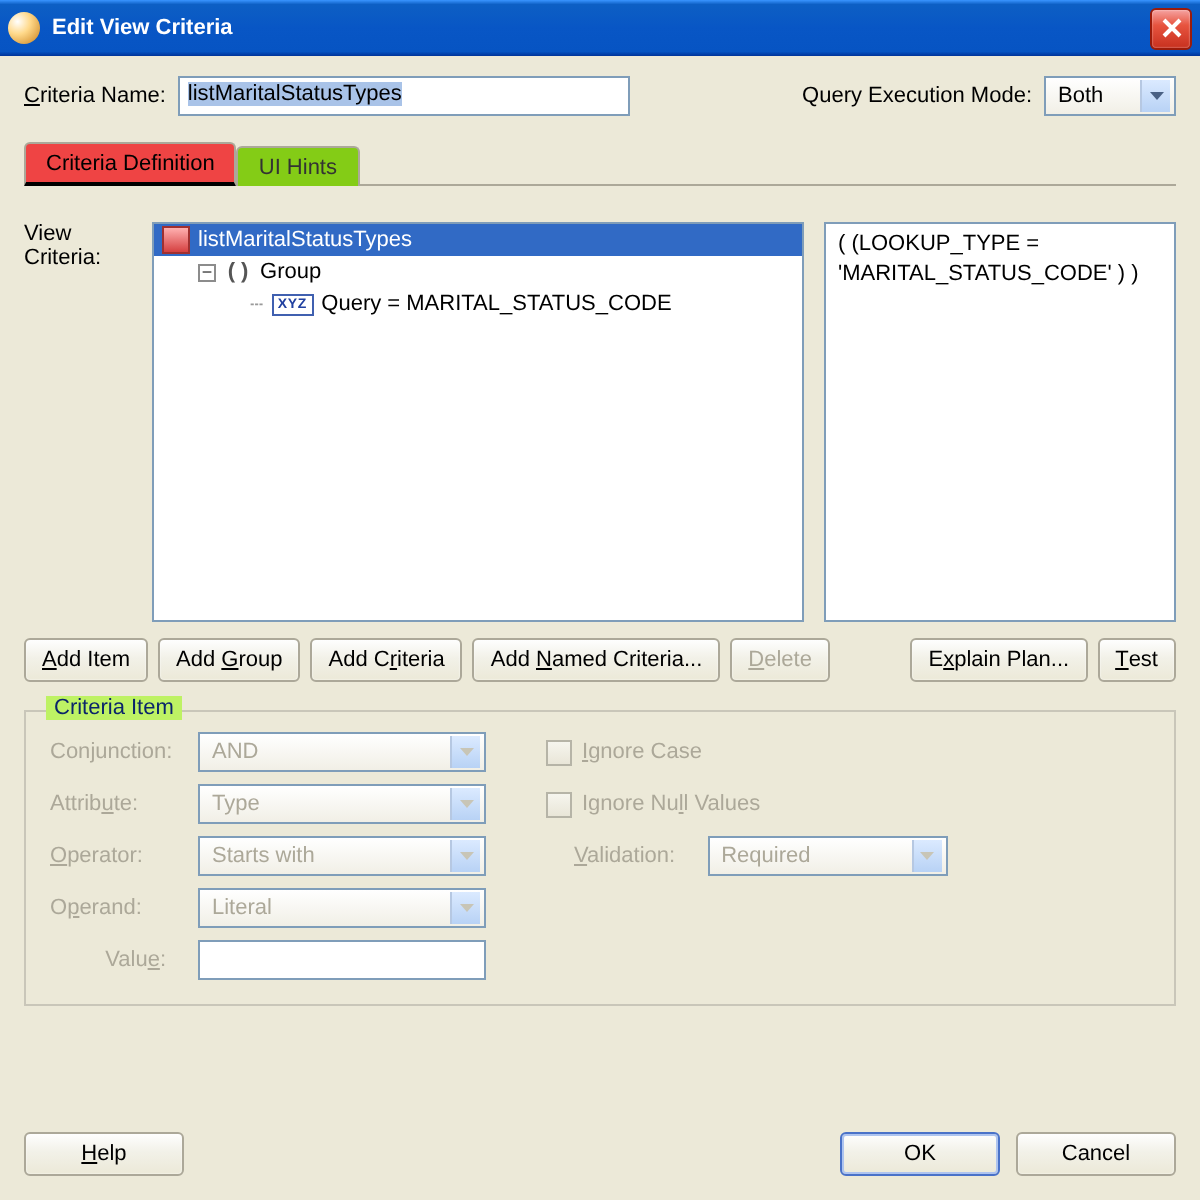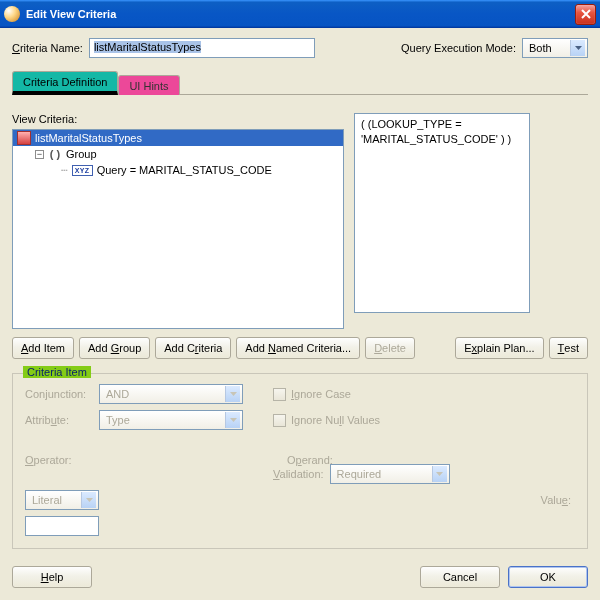--- a/index.html
+++ b/index.html
@@ -16,25 +16,25 @@
 .lbl { color: #000; }
 .textfield { background: #fff; border: 1px solid #7f9db9; height: 20px; padding: 2px 4px; font-size: 11px; }
 .textfield.sel { background: #fff; }
 .textfield.sel span { background: #a9c3e8; }
 .select { background: linear-gradient(#fff,#f1efe6); border: 1px solid #7f9db9; height: 20px; display: flex; align-items: center; padding: 0 2px 0 6px; cursor: pointer; }
 .select .arrow { margin-left: auto; width: 15px; height: 16px; background: linear-gradient(#dbeaff,#b8d2f5); border-left: 1px solid #b6c8e2; display:flex; align-items:center; justify-content:center; }
 .select .arrow svg { width: 7px; height: 4px; }
 
 .tabs { display: flex; align-items: flex-end; border-bottom: 1px solid #aca899; margin-bottom: 18px; position: relative; }
 .tab { padding: 4px 10px 3px 10px; border: 1px solid #aca899; border-bottom: none; background: #ece9d8; cursor: pointer; position: relative; top: 1px; border-radius: 3px 3px 0 0; margin-right: 0; }
-.tab.inactive { background: #ec4899; color:#333; }
-.tab.active { background: #14b8a6; border-bottom: 4px solid #000000; }
+.tab.inactive { background: #84cc16; color:#333; }
+.tab.active { background: #ef4444; border-bottom: 2px solid #000000; }
 
 .panels { display: flex; gap: 10px; }
-.panel-col { display: flex; flex-direction: column; }
+.panel-col { display: flex; flex-direction: row; }
 .panel-label { margin-bottom: 4px; }
 .treebox, .wherebox { border: 1px solid #7f9db9; background: #fff; padding: 0; overflow: hidden; }
 .treebox { width: 332px; height: 200px; }
 .wherebox { width: 176px; height: 200px; padding: 3px 6px; line-height: 1.35; }
 
 .tree-root { background:#316ac5; color:#fff; height:16px; display:flex; align-items:center; padding:0 4px; gap:4px; }
 .tree-root .ticon { width:14px; height:14px; background: linear-gradient(#ffb0b0,#d54040); border:1px solid #a03030; }
 .tree-row { display:flex; align-items:center; height:16px; padding:0 4px; gap:4px; }
 .pm { width:9px; height:9px; border:1px solid #8c8c8c; display:flex; align-items:center; justify-content:center; font-size:9px; line-height:1; background:#fff; color:#333;}
 .paren { display:inline-block; width:14px; text-align:center; font-weight:bold; color:#555; }
@@ -42,21 +42,21 @@
 .indent1 { padding-left: 22px; }
 .indent2 { padding-left: 48px; }
 .dash { color:#9a9a9a; }
 
 .btnrow { display:flex; gap:5px; margin-top:8px; align-items:center; }
 .btn { background: linear-gradient(#fefefe,#f2f1e8 45%, #ece9d8); border:1px solid #aca899; border-radius:3px; padding:3px 8px; cursor:pointer; height:22px; display:inline-flex; align-items:center; box-shadow: inset 0 0 1px #fff; }
 .btn.disabled { color:#aca899; cursor:default; }
 .underline-char { text-decoration: underline; }
 
 .fieldset { border:1px solid #c9c6b9; margin-top:14px; padding: 10px 12px 12px 12px; position:relative; }
-.fieldset .legend { position:absolute; top:-8px; left:10px; background:#84cc16; padding:0 4px; color:#0a246a; }
+.fieldset .legend { position:absolute; top:-8px; left:10px; background:#bef264; padding:0 4px; color:#0a246a; }
 .form-grid { display:grid; grid-template-columns: 74px 144px 30px 14px auto; row-gap:6px; align-items:center; }
 .form-grid .lbl { color:#aca899; }
 .form-grid .select, .form-grid .textfield { color:#aca899; }
 .chk { width:13px; height:13px; border:1px solid #b6b4a7; background:linear-gradient(#f6f5ee,#e9e6d8); display:inline-block; }
 .chklbl { color:#aca899; margin-left:4px; }
 .form-grid .rlabel { color:#aca899; }
 .form-grid .rselect .select { width:120px; }
 
 .bottom-row { position:absolute; bottom:12px; left:12px; right:12px; display:flex; gap:8px; }
 .bottom-row .btn.ok { width:80px; justify-content:center; }
@@ -159,23 +159,31 @@
             <svg viewBox="0 0 7 4">
               <path d="M0 0 L3.5 4 L7 0 Z" fill="#c8c5b6"></path>
             </svg>
           </span>
       </div>
       <span></span>
       <span class="chk"></span>
       <span class="chklbl">Ignore Nu<span class="underline-char">l</span>l Values</span>
 
       <span class="lbl"><span class="underline-char">O</span>perator:</span>
+      <div class="select">
+        <span>Starts with</span>
+        <span class="arrow">
+            <svg viewBox="0 0 7 4">
+              <path d="M0 0 L3.5 4 L7 0 Z" fill="#c8c5b6"></path>
+            </svg>
+          </span>
+      </div>
       <span></span>
       <span class="rlabel" style="grid-column: span 1;"></span>
-      <span style="display:flex; gap:6px; align-items:center;margin-top:28px;">
+      <span style="display:flex; gap:16px; align-items:center;">
         <span class="rlabel"><span class="underline-char">V</span>alidation:</span>
         <span class="rselect">
             <span class="select">
           <span>Required</span>
           <span class="arrow">
                 <svg viewBox="0 0 7 4">
                   <path d="M0 0 L3.5 4 L7 0 Z" fill="#c8c5b6"></path>
                 </svg>
               </span>
         </span>
@@ -188,29 +196,29 @@
         <span class="arrow">
             <svg viewBox="0 0 7 4">
               <path d="M0 0 L3.5 4 L7 0 Z" fill="#c8c5b6"></path>
             </svg>
           </span>
       </div>
       <span></span>
         <span></span>
         <span></span>
 
-      <span class="lbl" style="text-align:right; padding-right:4px;">Valu<span class="underline-char">e</span>:</span>
+      <span class="lbl" style="text-align:right; padding-right:16px;">Valu<span class="underline-char">e</span>:</span>
       <div class="textfield" style="color:#aca899;"></div>
       <span></span>
         <span></span>
         <span></span>
 
     </div>
   </div>
 
   <div class="bottom-row">
     <div class="btn help"><span class="underline-char">H</span>elp</div>
     <div class="spacer"></div>
+    <div class="btn ok" style="border:1px solid #4a72c8; box-shadow: 0 0 0 1px #aec4ef inset, inset 0 0 1px #fff;">OK</div>
     <div class="btn cancel">Cancel</div>
-    <div class="btn ok" style="border:1px solid #4a72c8; box-shadow: 0 0 0 1px #aec4ef inset, inset 0 0 1px #fff;">OK</div>
   </div>
 
 </div>
 
 </body></html>

